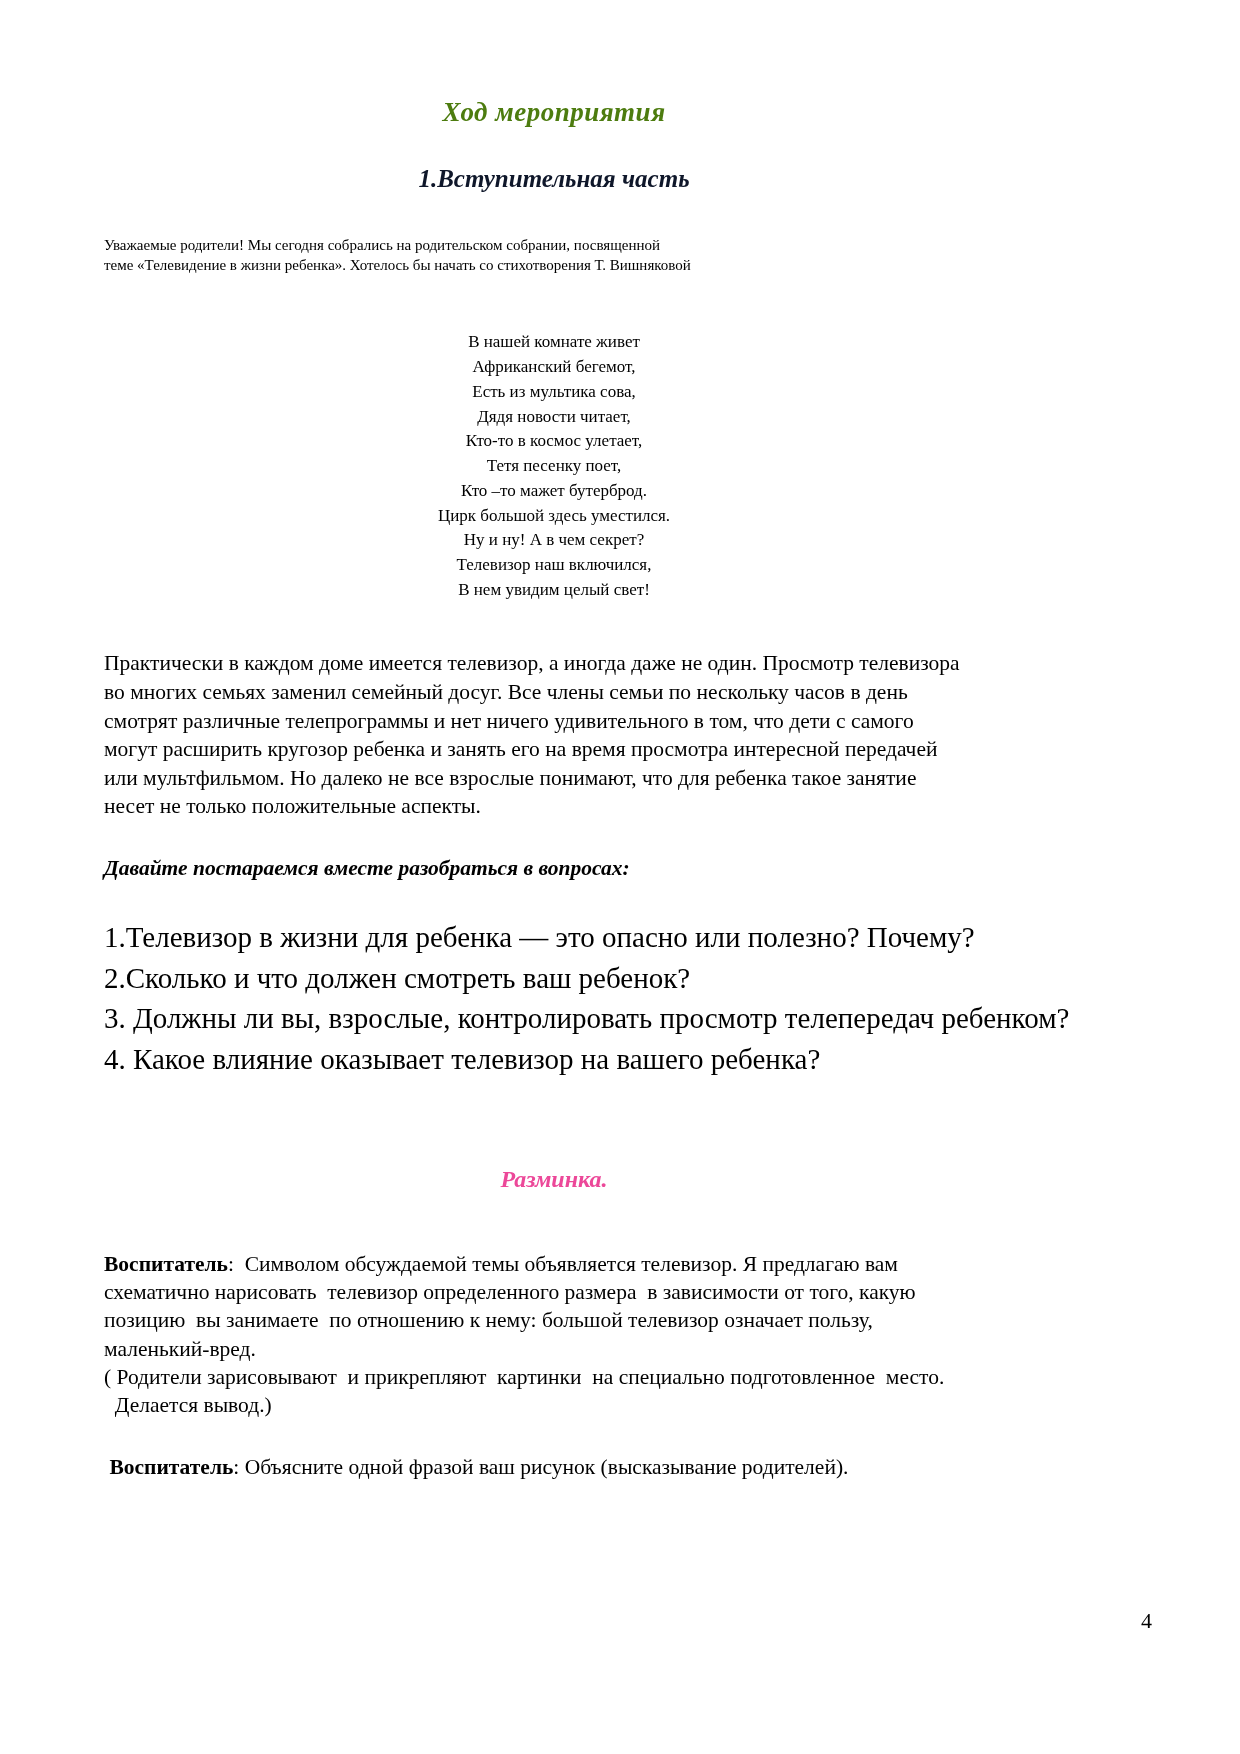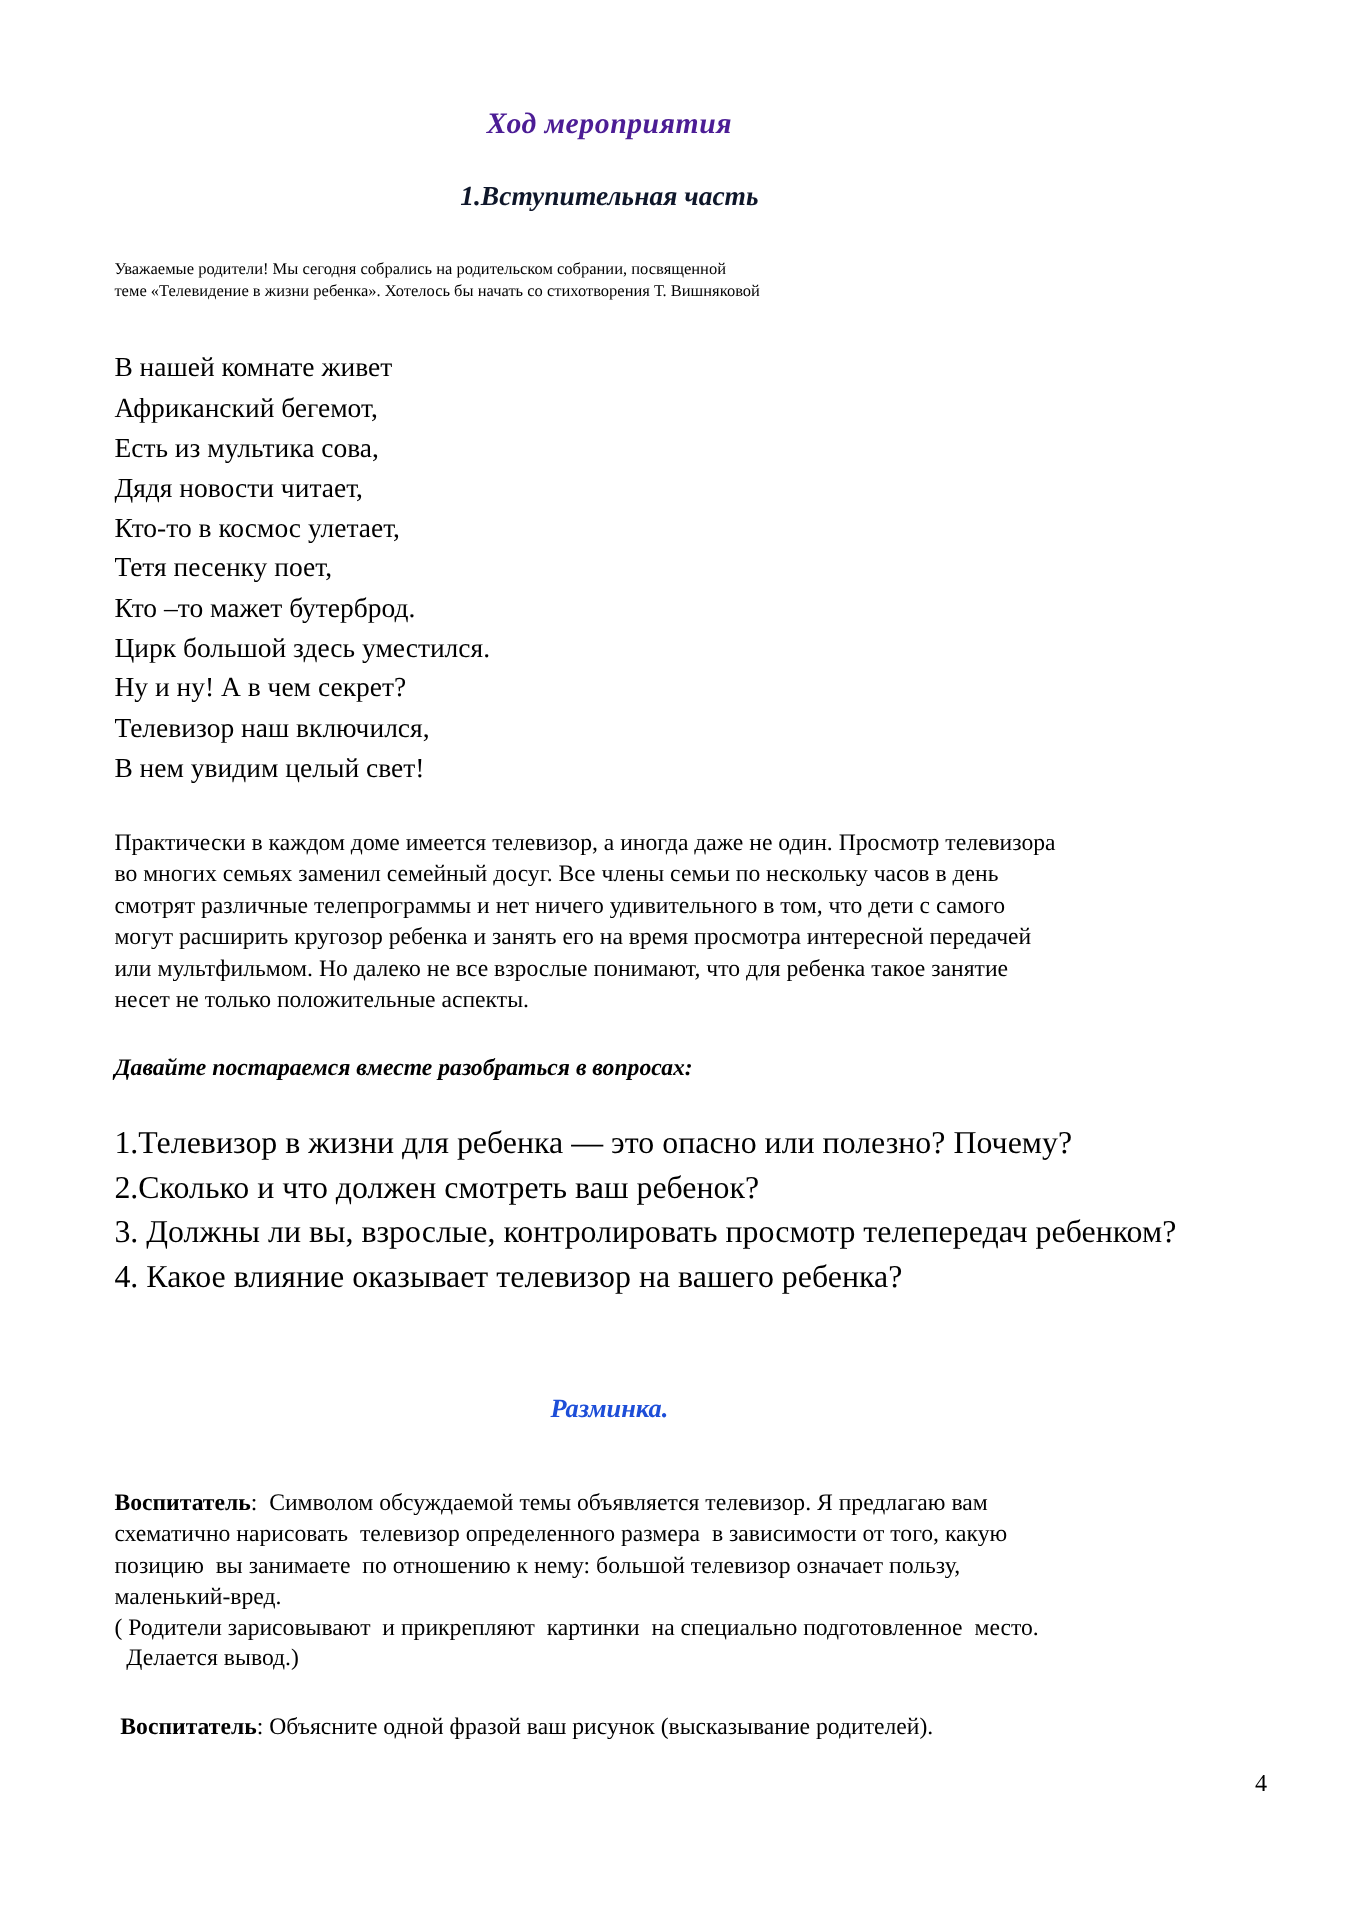--- a/index.html
+++ b/index.html
@@ -25,21 +25,21 @@
     padding: 0;
   }
   .content {
     position: absolute;
     left: 104px;
     top: 96px;
     width: 900px;
   }
   .title-main {
     text-align: center;
-    color: #4c1d95;
+    color: #4d7c0f;
     font-style: italic;
     font-weight: bold;
     font-size: 27px;
     letter-spacing: 0.5px;
     margin: 0 0 36px 0;
     line-height: 1.2;
   }
   .title-sub {
     text-align: center;
     color: #0f172a;
@@ -52,23 +52,24 @@
   .para {
     font-size: 15px;
     line-height: 1.30;
     margin: 0 0 8px 0;
     text-align: left;
   }
   .gap-md { height: 34px; }
   .gap-lg { height: 56px; }
   .gap-xl { height: 86px; }
   .poem {
-    font-size: 25px;
+    font-size: 17px;
     line-height: 1.455;
-    margin: 0;
+    margin: 13px;
+    text-align: center;
   }
   .poem div {
     white-space: pre;
   }
   .block-para {
     font-size: 21.5px;
     line-height: 1.33;
     margin: 0;
     text-align: left;
   }
@@ -80,21 +81,21 @@
     line-height: 1.3;
   }
   .q-list {
     font-size: 29px;
     line-height: 1.40;
     margin: 0;
   }
   .q-list div { white-space: pre; }
   .title-razminka {
     text-align: center;
-    color: #1d4ed8;
+    color: #ec4899;
     font-style: italic;
     font-weight: bold;
     font-size: 24px;
     margin: 0;
     line-height: 1.2;
   }
   .speaker {
     font-weight: bold;
   }
   .vosp-para {

